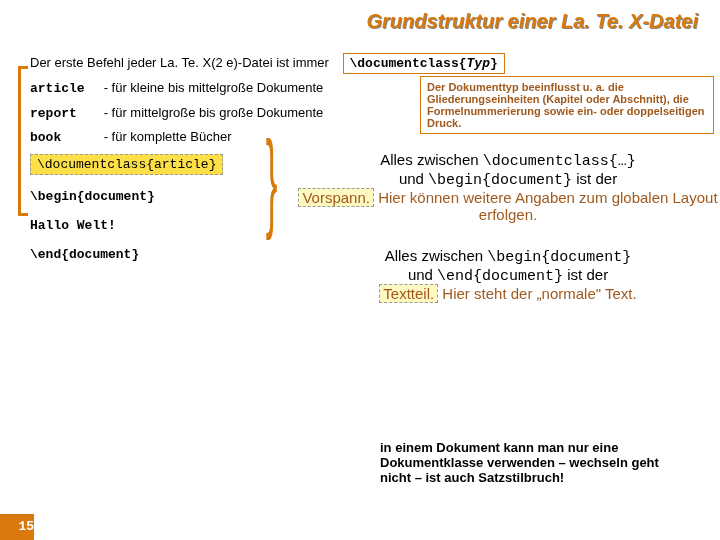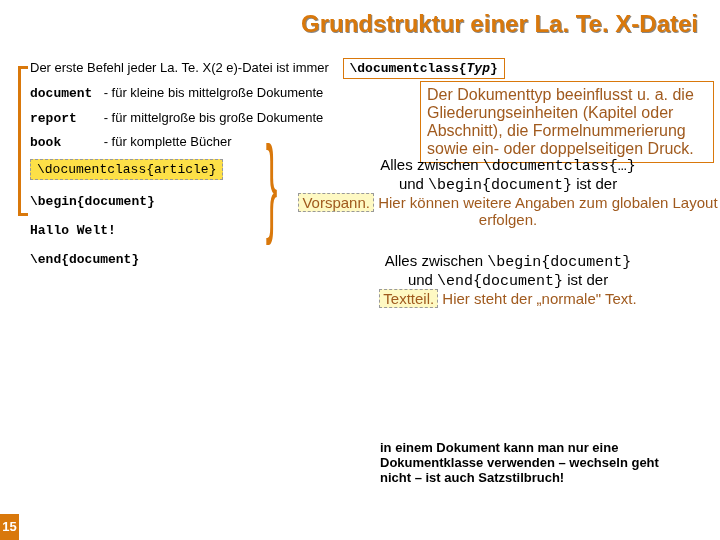--- a/index.html
+++ b/index.html
@@ -14,25 +14,26 @@
     position: relative;
     overflow: hidden;
   }
   .slide {
     position: relative;
     width: 720px;
     height: 540px;
   }
   .title {
     text-align: right;
-    font-size: 24px;
+    font-size: 20px;
     font-weight: bold;
     color: #d9780b;
     padding: 10px 22px 0 0;
     text-shadow: 1px 1px 0 #888;
+    font-style: italic;
   }
   .content {
     padding: 10px 6px 0 30px;
     position: relative;
   }
   .row1 {
     margin-top: 10px;
     position: relative;
   }
   .intro-text {
@@ -56,23 +57,24 @@
   }
   .left-col {
     float: left;
     width: 355px;
   }
   .right-box {
     float: right;
     width: 280px;
     border: 1.5px solid #d9780b;
     padding: 4px 6px;
-    font-size: 16px;
+    font-size: 11px;
     color: #a05a1e;
     margin-top: 2px;
+    font-weight: bold;
   }
   .types-row { margin-top: 4px; line-height: 1.5; }
   .types-row .kw {
     font-family: "Courier New", monospace;
     font-weight: bold;
     display: inline-block;
     width: 70px;
   }
   .dc-art {
     font-family: "Courier New", monospace;
@@ -143,28 +145,29 @@
     bottom: 55px;
     width: 300px;
     font-weight: bold;
     text-align: left;
     font-size: 13px;
   }
   .pagenum {
     position: absolute;
     left: 0;
     bottom: 0;
-    width: 19px;
+    width: 34px;
     height: 26px;
     background: #d9780b;
     color: #fff;
-    text-align: center;
+    text-align: right;
     line-height: 26px;
     font-weight: bold;
     font-size: 13px;
+    font-family: Liberation Mono, monospace;
   }
   .clear { clear: both; }
 </style>
 </head>
 <body>
 
 <div class="slide">
   <div class="left-bar"></div>
 
   <div class="title">Grundstruktur einer La. Te. X-Datei</div>
@@ -173,21 +176,21 @@
 
     <div class="row1">
       <span class="intro-text">Der erste Befehl jeder La. Te. X(2 e)-Datei ist immer</span>
       <span class="dc-box">
         <span>\documentclass{</span><span class="typ">Typ</span><span>}</span>
       </span>
     </div>
 
 
     <div class="left-col">
-      <div class="types-row"><span class="kw">document</span> <span>- für kleine bis mittelgroße Dokumente</span></div>
+      <div class="types-row"><span class="kw">article</span> <span>- für kleine bis mittelgroße Dokumente</span></div>
       <div class="types-row"><span class="kw">report</span> <span>- für mittelgroße bis große Dokumente</span></div>
       <div class="types-row"><span class="kw">book</span> <span>- für komplette Bücher</span></div>
       <div class="dc-art">\documentclass{article}</div>
     </div>
 
     <div class="right-box">Der Dokumenttyp beeinflusst u. a. die Gliederungseinheiten (Kapitel oder Abschnitt), die Formelnummerierung sowie ein- oder doppelseitigen Druck.</div>
 
     <div class="clear"></div>
 
     <div class="code-area">

